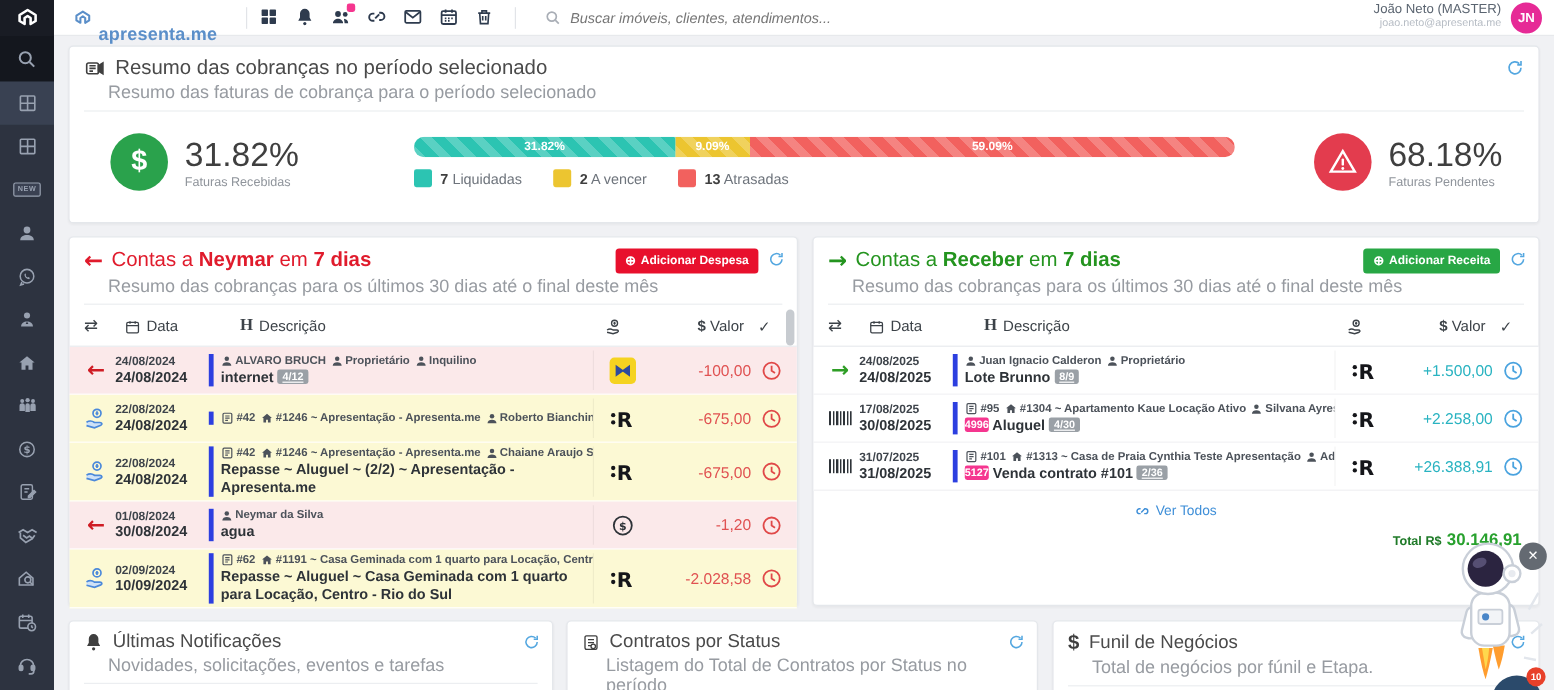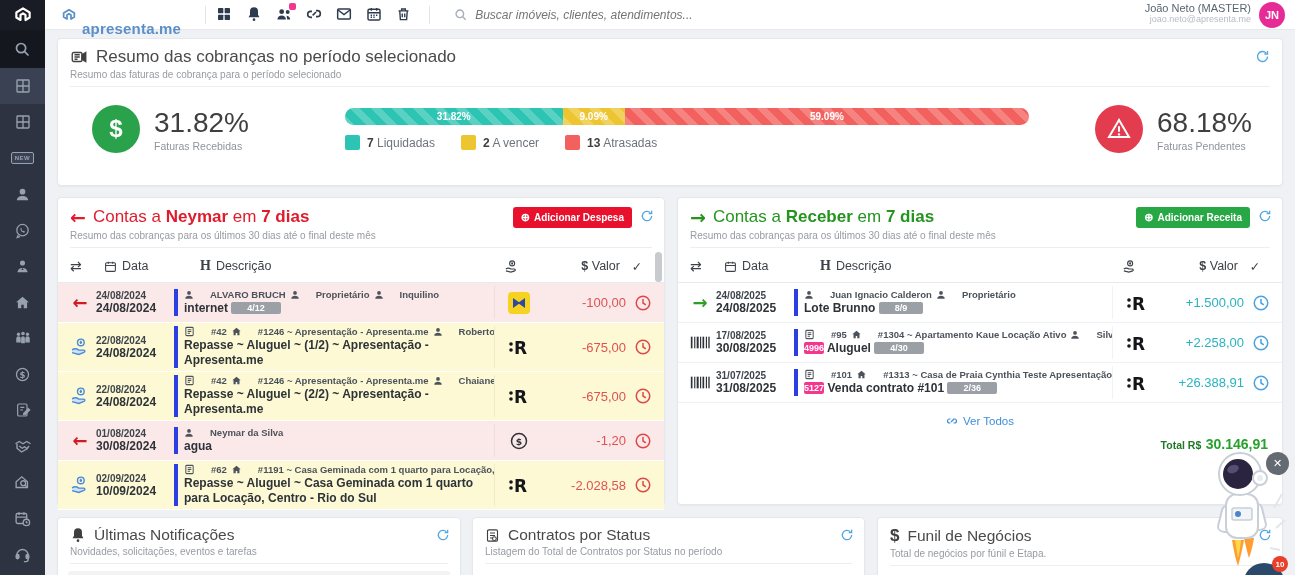--- a/index.html
+++ b/index.html
@@ -32,21 +32,21 @@
     color:#98a1b0; cursor:pointer; }
   .sb-item.dark { background:#14171e; height:38px; }
   .sb-item.active { background:#394152; }
   .newtag { background:#3a4152; border:1px solid #98a1b0; border-radius:2px; font-size:6px;
     font-weight:bold; padding:2px 3px; letter-spacing:.5px; }
   
   .panel { position:absolute; background:#fff; border:1px solid #e4e7eb; border-radius:4px;
     box-shadow:0 1px 2px rgba(0,0,0,.04); }
   .p-head { padding:8px 12px 4px; }
   .p-title { font-size:17px; color:#4a4a4a; display:flex; align-items:center; gap:8px; }
-  .p-sub { font-size:10px; color:#979ba1; margin-top:2px; }
+  .p-sub { font-size:15px; color:#979ba1; margin-top:2px;margin-left:20px; }
   .p-divider { border-bottom:1px solid #eceef1; margin-top:6px; }
   .refresh { position:absolute; top:10px; right:12px; color:#54a7e0; cursor:pointer; }
   
   #summary { left:57px; top:38px; width:1226px; height:148px; }
   .sum-row { display:flex; align-items:center; padding:14px 30px 0 34px; }
   .stat { display:flex; align-items:center; gap:14px; }
   .stat-circle { width:48px; height:48px; border-radius:50%; display:flex; align-items:center;
     justify-content:center; color:#fff; }
   .stat-pct { font-size:28px; color:#3f3f3f; font-weight:400; }
   .stat-lbl { font-size:10.5px; color:#8f949b; margin-top:1px; }
@@ -89,24 +89,24 @@
   .trow.white { background:#fff; border-bottom:1px solid #f0f1f3; }
   .rcell-type { width:32px; display:flex; justify-content:center; flex:none; }
   .rcell-type .arr { font-family:"DejaVu Sans",sans-serif; font-size:18px; font-weight:bold; }
   .arr.red { color:#cf1c24; } .arr.green { color:#2f9e26; }
   .rcell-dates { width:78px; flex:none; }
   .d1 { font-size:10px; color:#3e444b; font-weight:bold; }
   .d2 { font-size:12px; color:#2e3338; font-weight:bold; }
   .rcell-desc { flex:1; border-left:4px solid #2c3fe0; padding-left:6px; min-width:0; }
   .dline1 { font-size:9.5px; color:#4c525a; display:flex; align-items:center; gap:4px;
     flex-wrap:nowrap; overflow:hidden; white-space:nowrap; }
-  .dline1 .it { display:flex; align-items:center; gap:16px; }
+  .dline1 .it { display:flex; align-items:center; gap:2px; }
   .dline2 { font-size:12px; font-weight:bold; color:#2e3338; margin-top:1px; line-height:1.25; }
   .badge-gray { background:#9aa0a6; color:#fff; font-size:9px; font-weight:bold; border-radius:2px;
-    padding:1px 16px; vertical-align:1px; }
+    padding:1px 4px; vertical-align:1px;text-decoration:underline; }
   .badge-pink { background:#f5368f; color:#fff; font-size:9px; font-weight:bold; border-radius:2px;
     padding:1px 0; vertical-align:1px; }
   .rcell-pay { width:48px; flex:none; display:flex; justify-content:center; align-items:center;
     border-left:1px solid rgba(0,0,0,.05); align-self:stretch; }
   .rcell-val { width:84px; flex:none; text-align:right; font-size:13px; }
   .val-red { color:#e05252; } .val-teal { color:#29b3c1; }
   .rcell-clock { width:34px; flex:none; display:flex; justify-content:center; }
   .clock-red { color:#e04848; } .clock-blue { color:#4aa3df; }
   .totals { text-align:right; padding:8px 14px 0; }
   .tot-lbl { font-size:10.5px; font-weight:bold; }
@@ -548,21 +548,20 @@
             <span class="it">
               <span class="ico">
                 <svg width="10" height="10" viewBox="0 0 24 24" fill="#4c525a">
                   <circle cx="12" cy="7" r="4.5"></circle>
                   <path d="M3 21c0-5 4.5-7 9-7s9 2 9 7z"></path>
                 </svg>
               </span>
               <span><b>Roberto Bianchini Filho</b></span>
             </span>
           </div>
-          <div class="dline2"><span>Repasse ~ Aluguel ~ (1/2) ~ Apresentação - Apresenta.me</span></div>
         </span>
         <span class="rcell-pay ico">
           <svg width="26" height="26" viewBox="0 0 26 26" fill="#15161a">
             <circle cx="5" cy="10" r="1.8"></circle>
             <circle cx="5" cy="16" r="1.8"></circle>
             <text x="8" y="20" font-size="17" font-weight="bold" font-family="DejaVu Sans">R</text>
           </svg>
         </span>
         <span class="rcell-val val-red">-675,00</span>
         <span class="rcell-clock ico clock-red">

